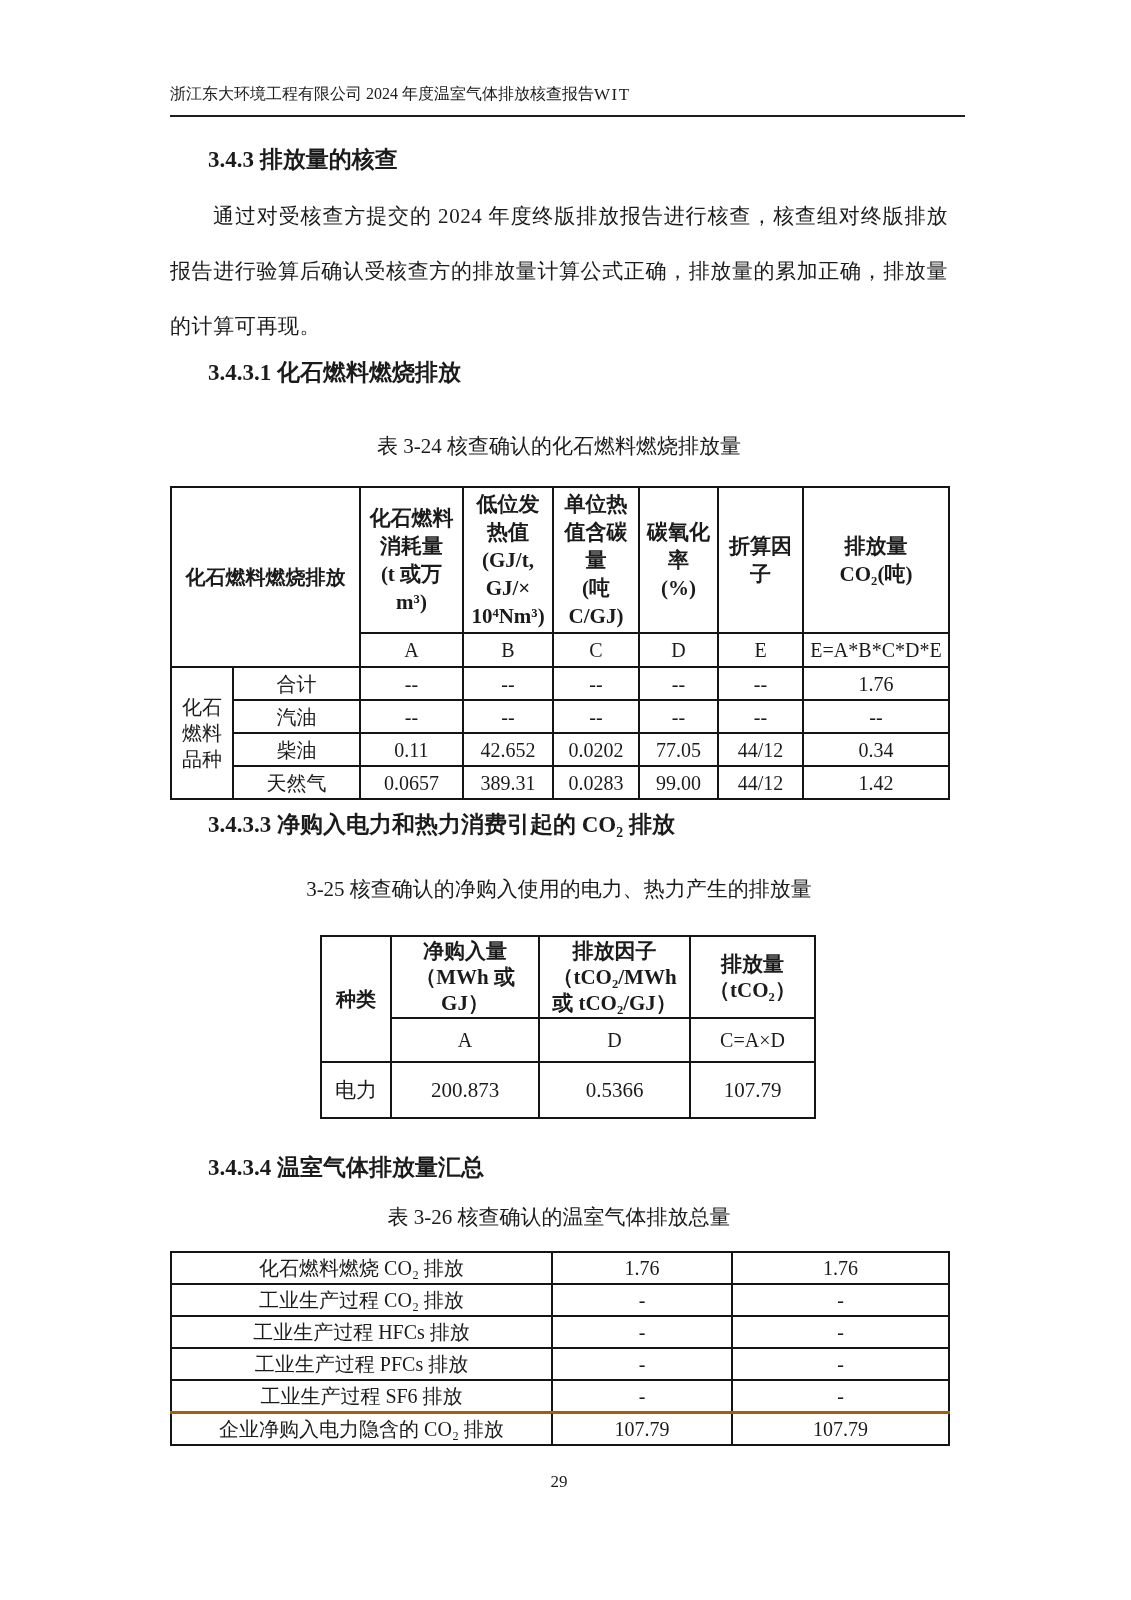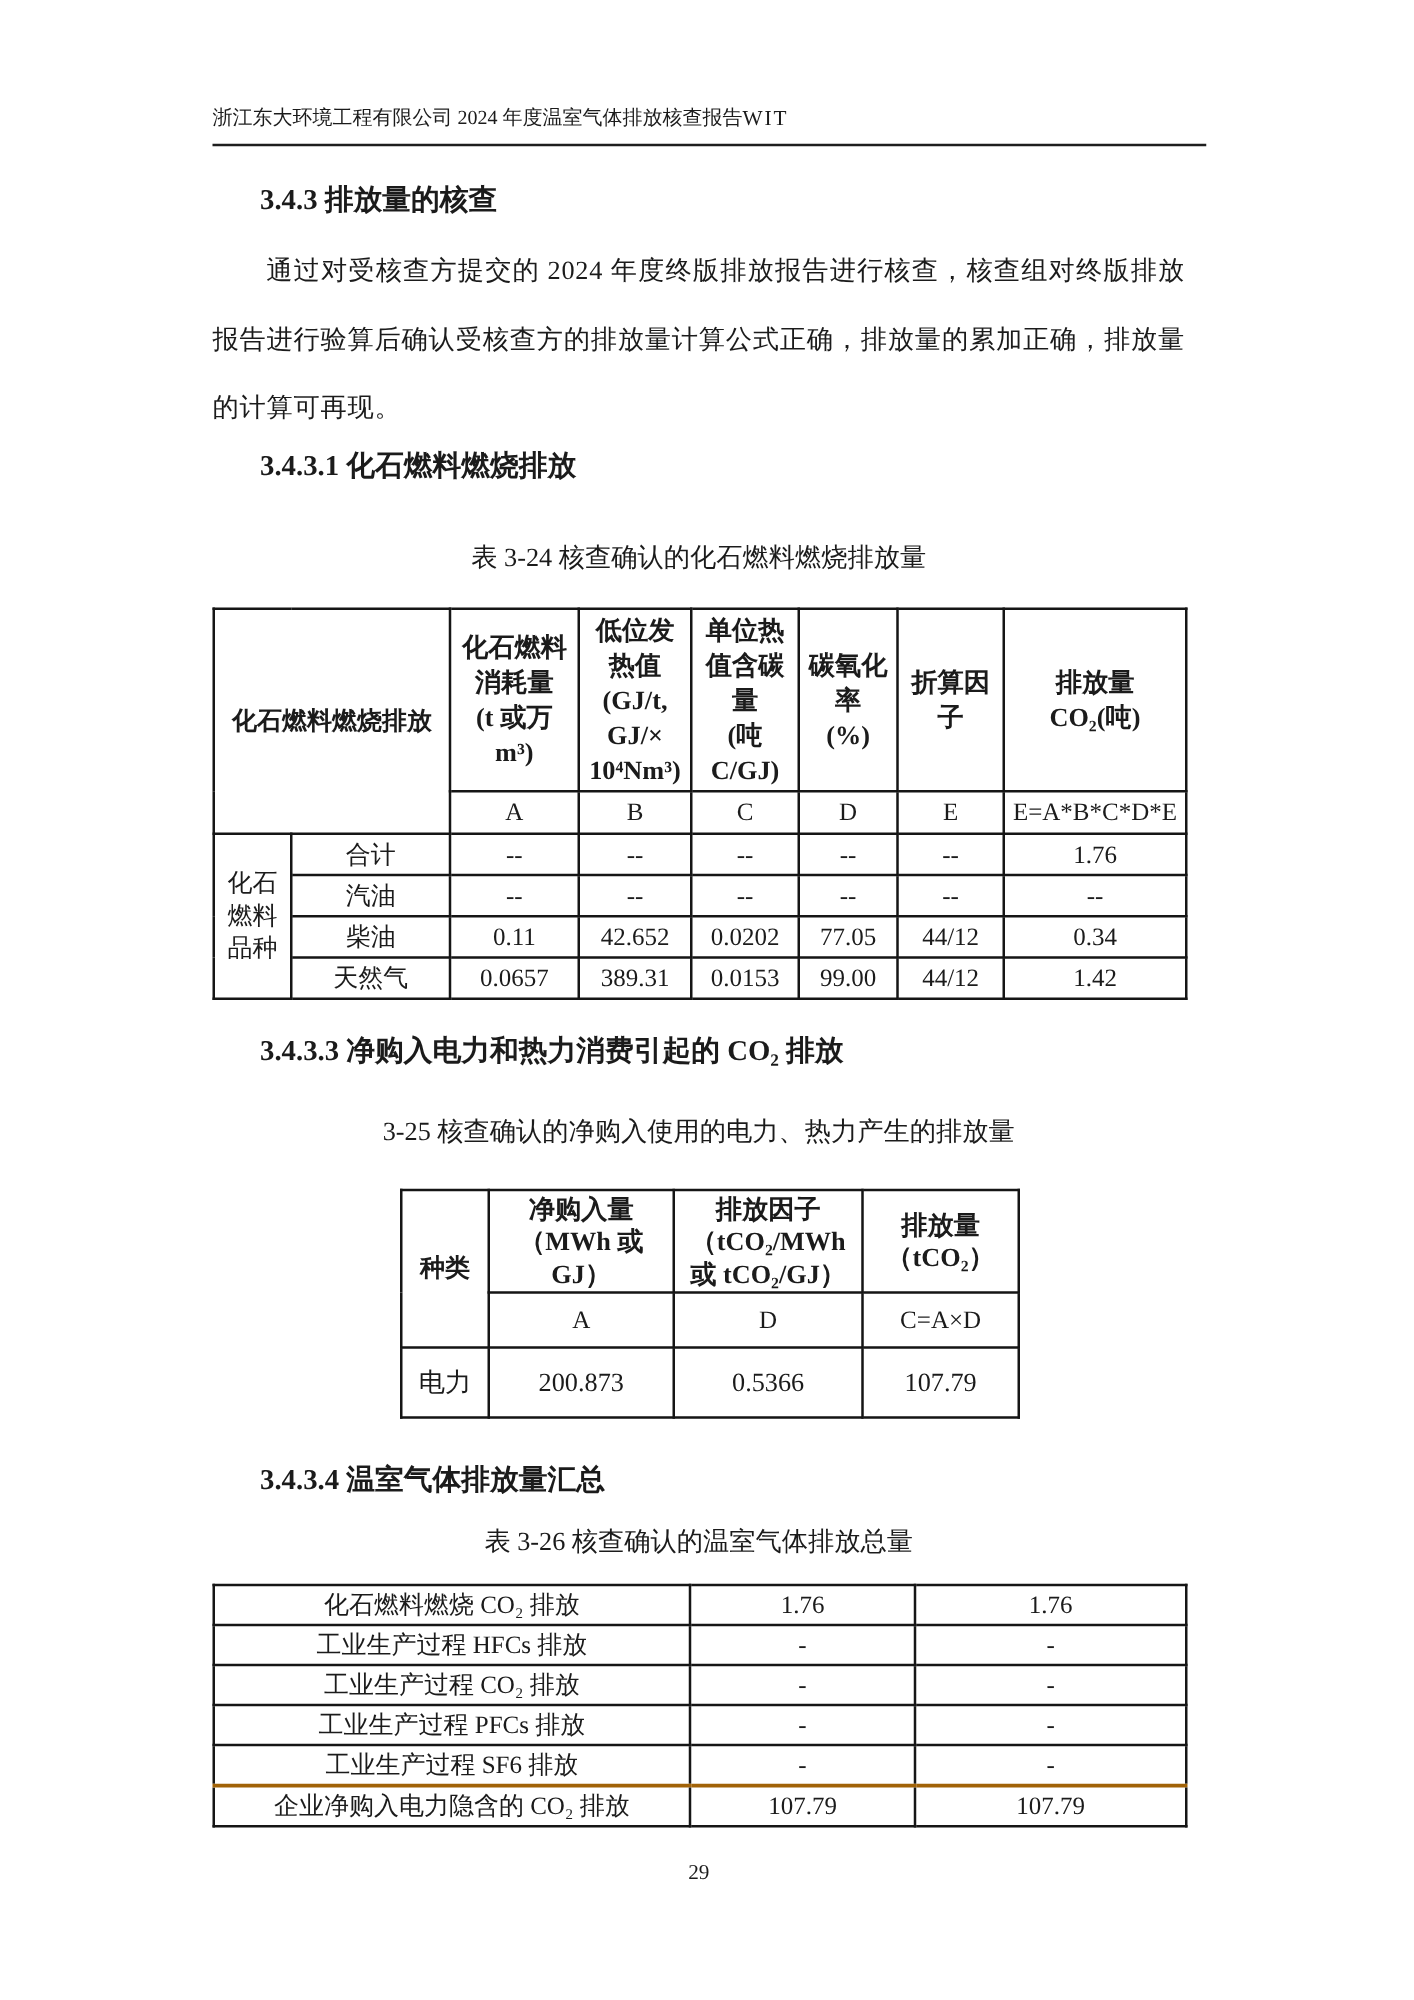--- a/index.html
+++ b/index.html
@@ -14,21 +14,21 @@
     font-size:16px;
   }
   .hdr-right { letter-spacing:1.5px; font-size:17px; margin-right:38px; }
   .rule { width:795px; margin:10px 0 0 170px; border-top:2px solid #1e1e1e; }
   .content { margin-left:170px; width:778px; }
   .h-sec {
     font-size:23px; font-weight:bold; margin:30px 0 0 38px; line-height:26px;
   }
   .h-sec.h1 { margin-top:30px; }
   .h-sec.h2 { margin-top:6px; }
-  .h-sec.h3 { margin-top:28px; }
+  .h-sec.h3 { margin-top:12px; }
   .h-sec.h4 { margin-top:36px; }
   .para {
     margin-top:16px; font-size:21px; line-height:55px;
     text-align:justify; text-indent:43px; letter-spacing:0.6px;
   }
   .caption {
     font-size:21px; font-weight:normal; text-align:center; line-height:28px;
   }
   .cap24 { margin-top:46px; }
   .cap25 { margin-top:37px; }
@@ -149,21 +149,21 @@
         <td>42.652</td>
         <td>0.0202</td>
         <td>77.05</td>
         <td>44/12</td>
         <td>0.34</td>
       </tr>
       <tr class="data">
         <td>天然气</td>
         <td>0.0657</td>
         <td>389.31</td>
-        <td>0.0153</td>
+        <td>0.0283</td>
         <td>99.00</td>
         <td>44/12</td>
         <td>1.42</td>
       </tr>
     </tbody>
       </table>
 
     <div class="h-sec h3">3.4.3.3 净购入电力和热力消费引起的 CO₂ 排放</div>
 
     <div class="caption cap25">3-25 核查确认的净购入使用的电力、热力产生的排放量</div>
@@ -211,26 +211,26 @@
           <col style="width:180px">
           <col style="width:217px">
       </colgroup>
       <tbody>
       <tr class="data">
         <td>化石燃料燃烧 CO₂ 排放</td>
         <td>1.76</td>
         <td>1.76</td>
       </tr>
       <tr class="data">
+        <td>工业生产过程 CO₂ 排放</td>
+        <td>-</td>
+        <td>-</td>
+      </tr>
+      <tr class="data">
         <td>工业生产过程 HFCs 排放</td>
-        <td>-</td>
-        <td>-</td>
-      </tr>
-      <tr class="data">
-        <td>工业生产过程 CO₂ 排放</td>
         <td>-</td>
         <td>-</td>
       </tr>
       <tr class="data">
         <td>工业生产过程 PFCs 排放</td>
         <td>-</td>
         <td>-</td>
       </tr>
       <tr class="data">
         <td>工业生产过程 SF6 排放</td>

